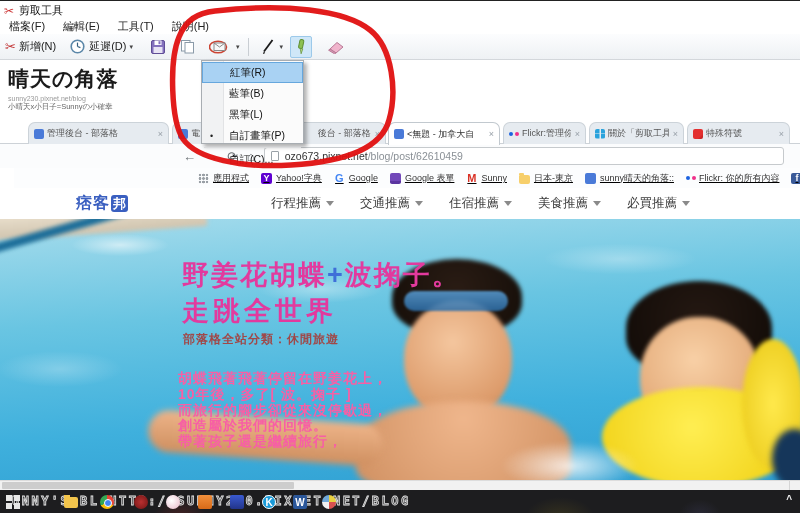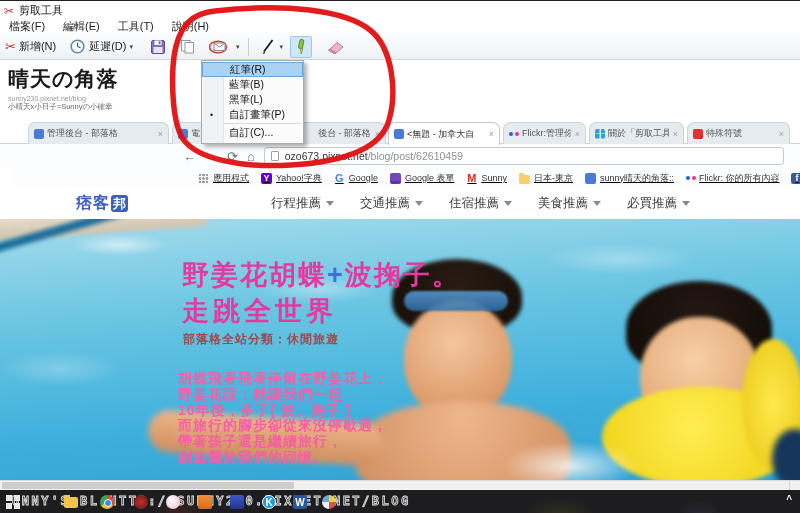--- a/index.html
+++ b/index.html
@@ -21,21 +21,21 @@
   .tbtn{display:flex;align-items:center;font-size:11px;color:#222;}
   .tbtn .glyph{font-size:13px;color:#c23434;margin-right:3px;}
   .caret{font-size:7px;color:#444;margin-left:3px;}
   .tsep{width:1px;height:18px;background:#c9ced3;margin:0 8px;}
   .iconbtn{display:flex;align-items:center;justify-content:center;height:22px;padding:0 3px;border-radius:2px;}
   .pressed{background:#cfe7f8;border:1px solid #9cc9ea;}
   
   .dropmenu{position:absolute;left:201px;top:59px;width:103px;height:84px;background:#fbfbfb;
     border:1px solid #a8adb2;box-shadow:3px 3px 4px rgba(0,0,0,.3);z-index:40;padding-top:1px;}
   .dropmenu .gutter{position:absolute;left:0;top:0;bottom:0;width:22px;background:#f1f2f3;border-right:1px solid #e2e3e5;}
-  .mitem{position:relative;height:15px;display:flex;align-items:center;padding-left:27px;font-size:10.5px;color:#111;}
+  .mitem{position:relative;height:21px;display:flex;align-items:center;padding-left:27px;font-size:10.5px;color:#111;}
   .mitem.hl{background:#a9d2f3;border:1px solid #66a7dd;}
   .mitem .bullet{position:absolute;left:8px;font-size:9px;color:#222;}
   .msep{height:1px;background:#dadbdd;margin:1px 2px 1px 2px;}
   
   .annot{position:absolute;left:0;top:0;z-index:60;pointer-events:none;}
   
   .snipview{position:absolute;left:0;top:59px;width:800px;height:420px;background:#fff;overflow:hidden;}
   .bloghead{position:absolute;left:8px;top:5px;}
   .bloghead h1{margin:0;font-size:21px;font-weight:bold;color:#1a1a1a;letter-spacing:1px;}
   .bloghead .u{font-size:7px;color:#999;margin-top:2px;}
@@ -175,21 +175,21 @@
       <div class="tab" style="left:28px;width:141px;">
         <span class="fav fav-pixnet"></span>
         <span class="tlabel">管理後台 - 部落格</span>
         <span class="tclose">×</span>
       </div>
       <div class="tab" style="left:172px;width:136px;">
         <span class="fav fav-pixnet"></span>
         <span class="tlabel">電</span>
       </div>
       <div class="tab" style="left:250px;width:136px;justify-content:flex-end;">
-        <span class="tlabel" style="flex:none;font-family:Liberation Serif, serif;">後台 - 部落格</span>
+        <span class="tlabel" style="flex:none;">後台 - 部落格</span>
         <span class="tclose">×</span>
       </div>
       <div class="tab active" style="left:388px;width:112px;">
         <span class="fav fav-pixnet"></span>
         <span class="tlabel">&lt;無題 - 加拿大自</span>
         <span class="tclose">×</span>
       </div>
       <div class="tab" style="left:503px;width:83px;">
         <span class="fav fav-flickr"></span>
         <span class="tlabel">Flickr:管理你的相</span>
@@ -306,25 +306,24 @@
       <div class="ph ring"></div>
       <div class="ph splash"></div>
 
       <div class="overlay ptitle">
         <span>野姜花胡蝶</span><span class="plus">+</span><span>波掬子。</span>
       </div>
       <div class="overlay ptitle2">走跳全世界</div>
       <div class="overlay pcat">部落格全站分類：休閒旅遊</div>
       <div class="overlay pbody">
         <div>胡蝶飛著飛著停留在野姜花上，</div>
-        <div>野姜花說：就讓我們一起</div>
         <div>10年後，多了[ 波。掬子 ]</div>
         <div>而旅行的腳步卻從來沒停歇過，</div>
+        <div>創造屬於我們的回憶。</div>
         <div>帶著孩子還是繼續旅行，</div>
-        <div>創造屬於我們的回憶。</div>
       </div>
     </div>
   </div>
 
   <div class="titlebar">
     <span class="app-icon">✂</span>
     <span class="title">剪取工具</span>
   </div>
 
   <div class="menubar">

